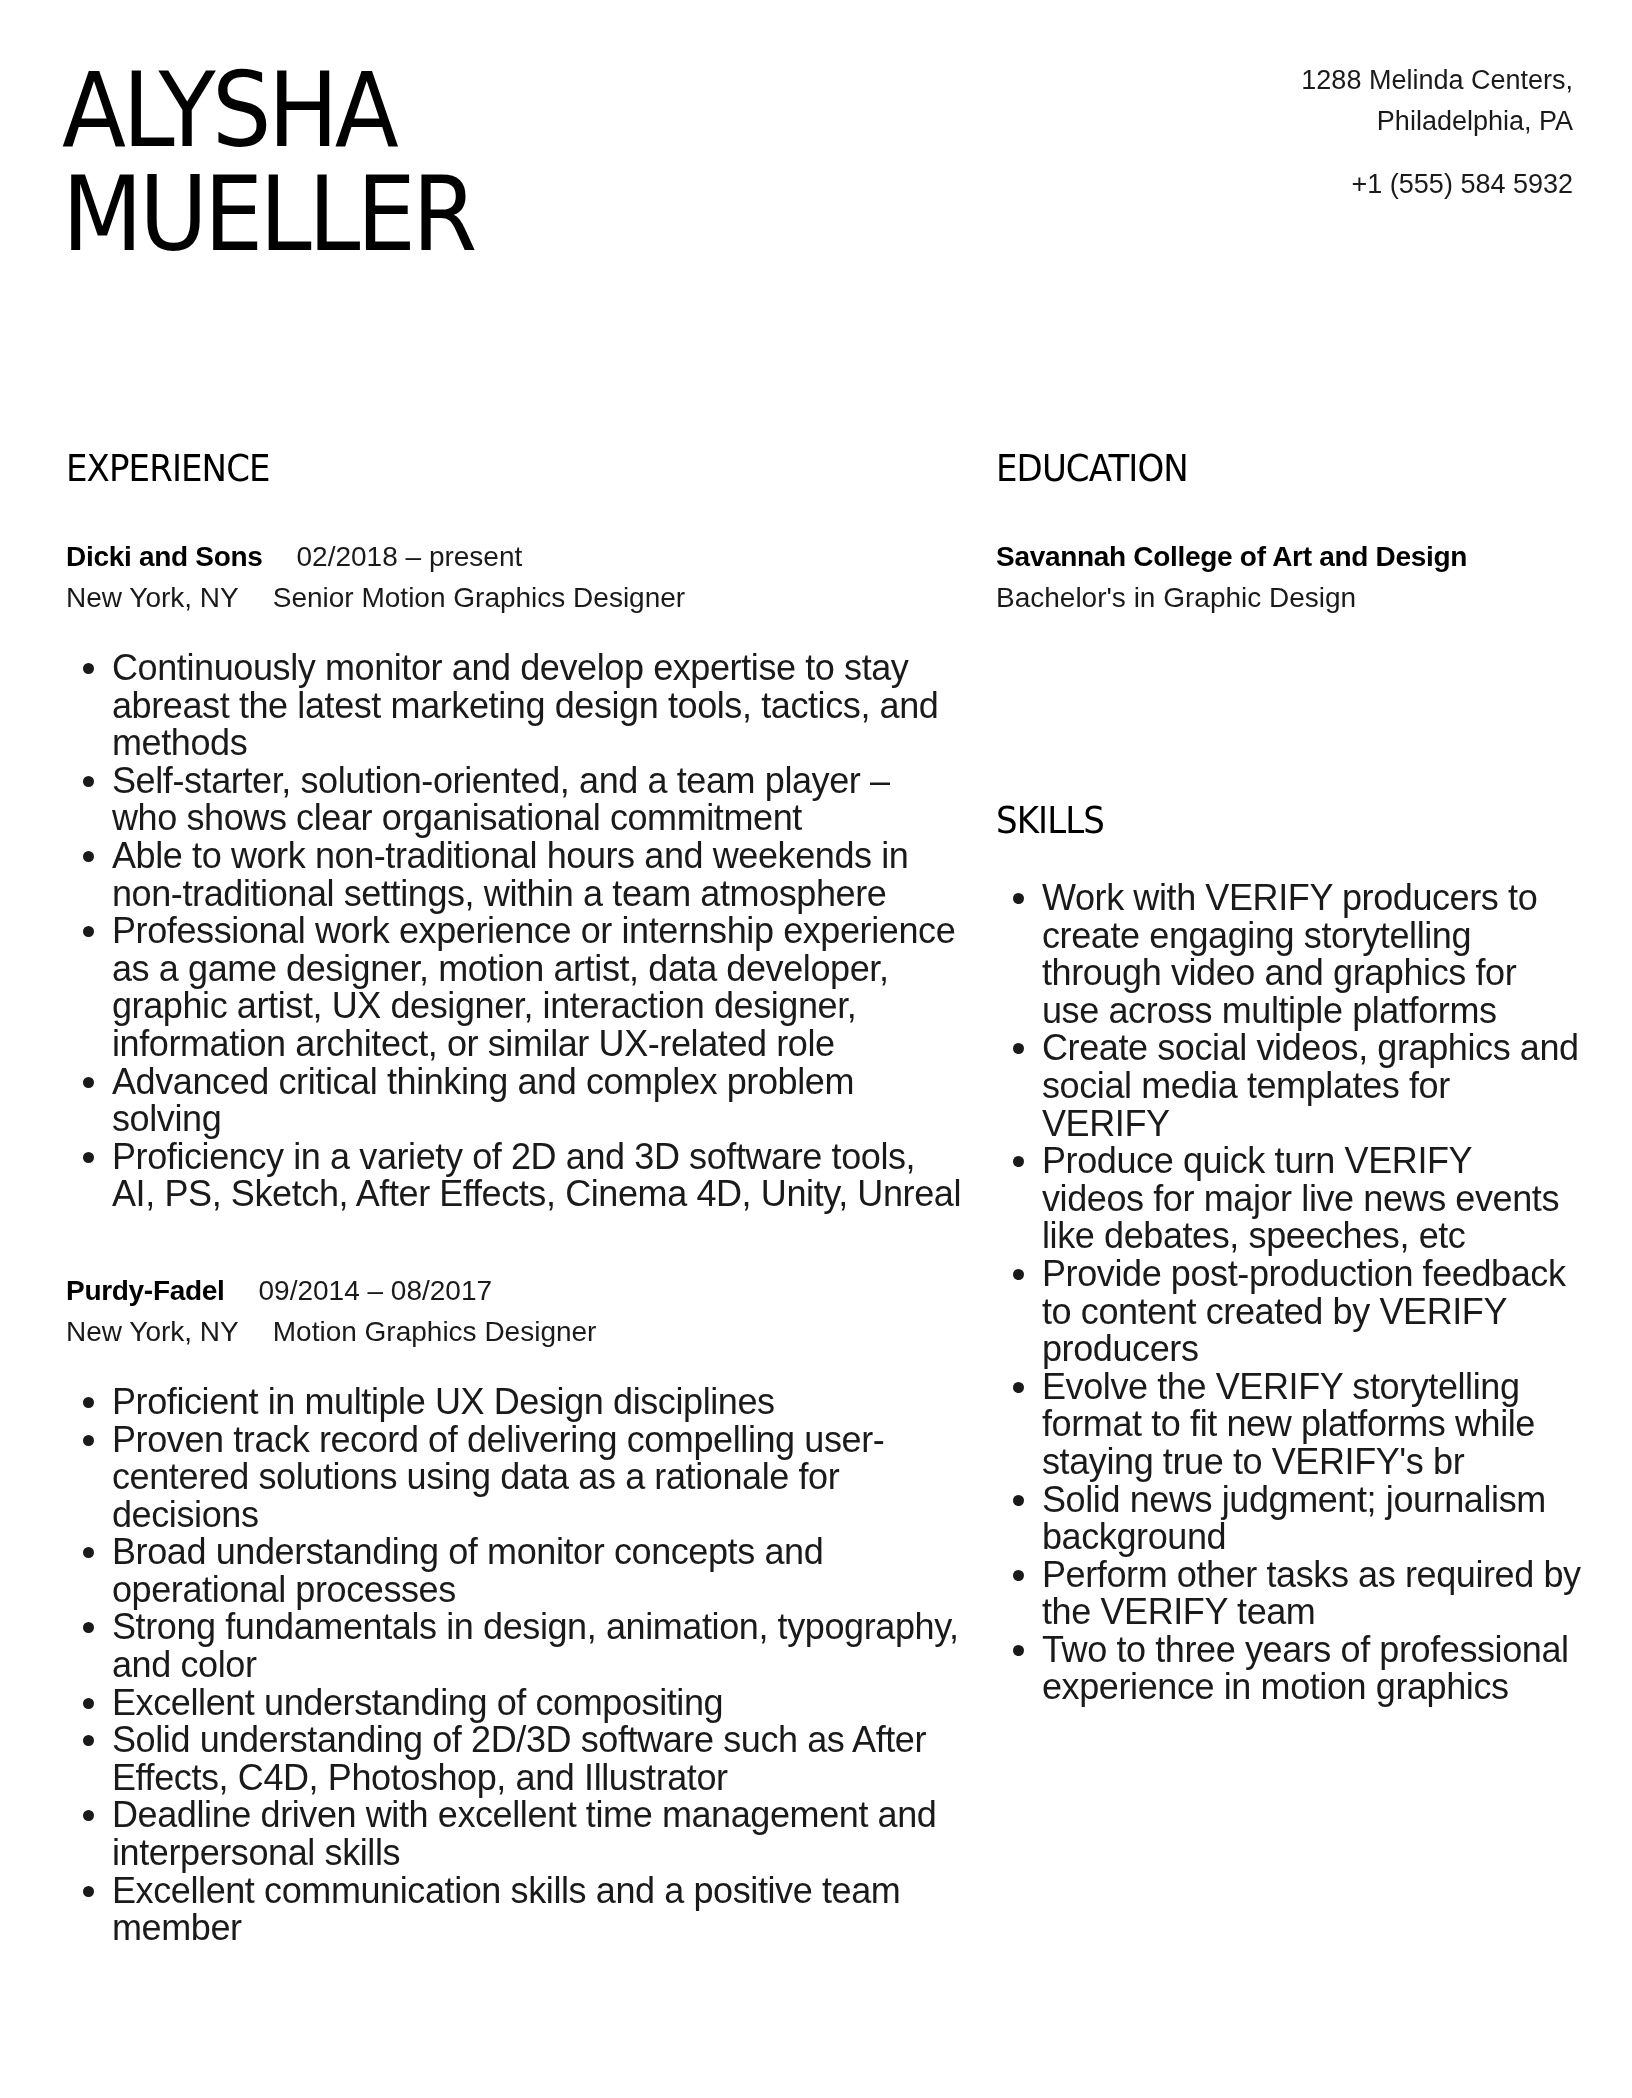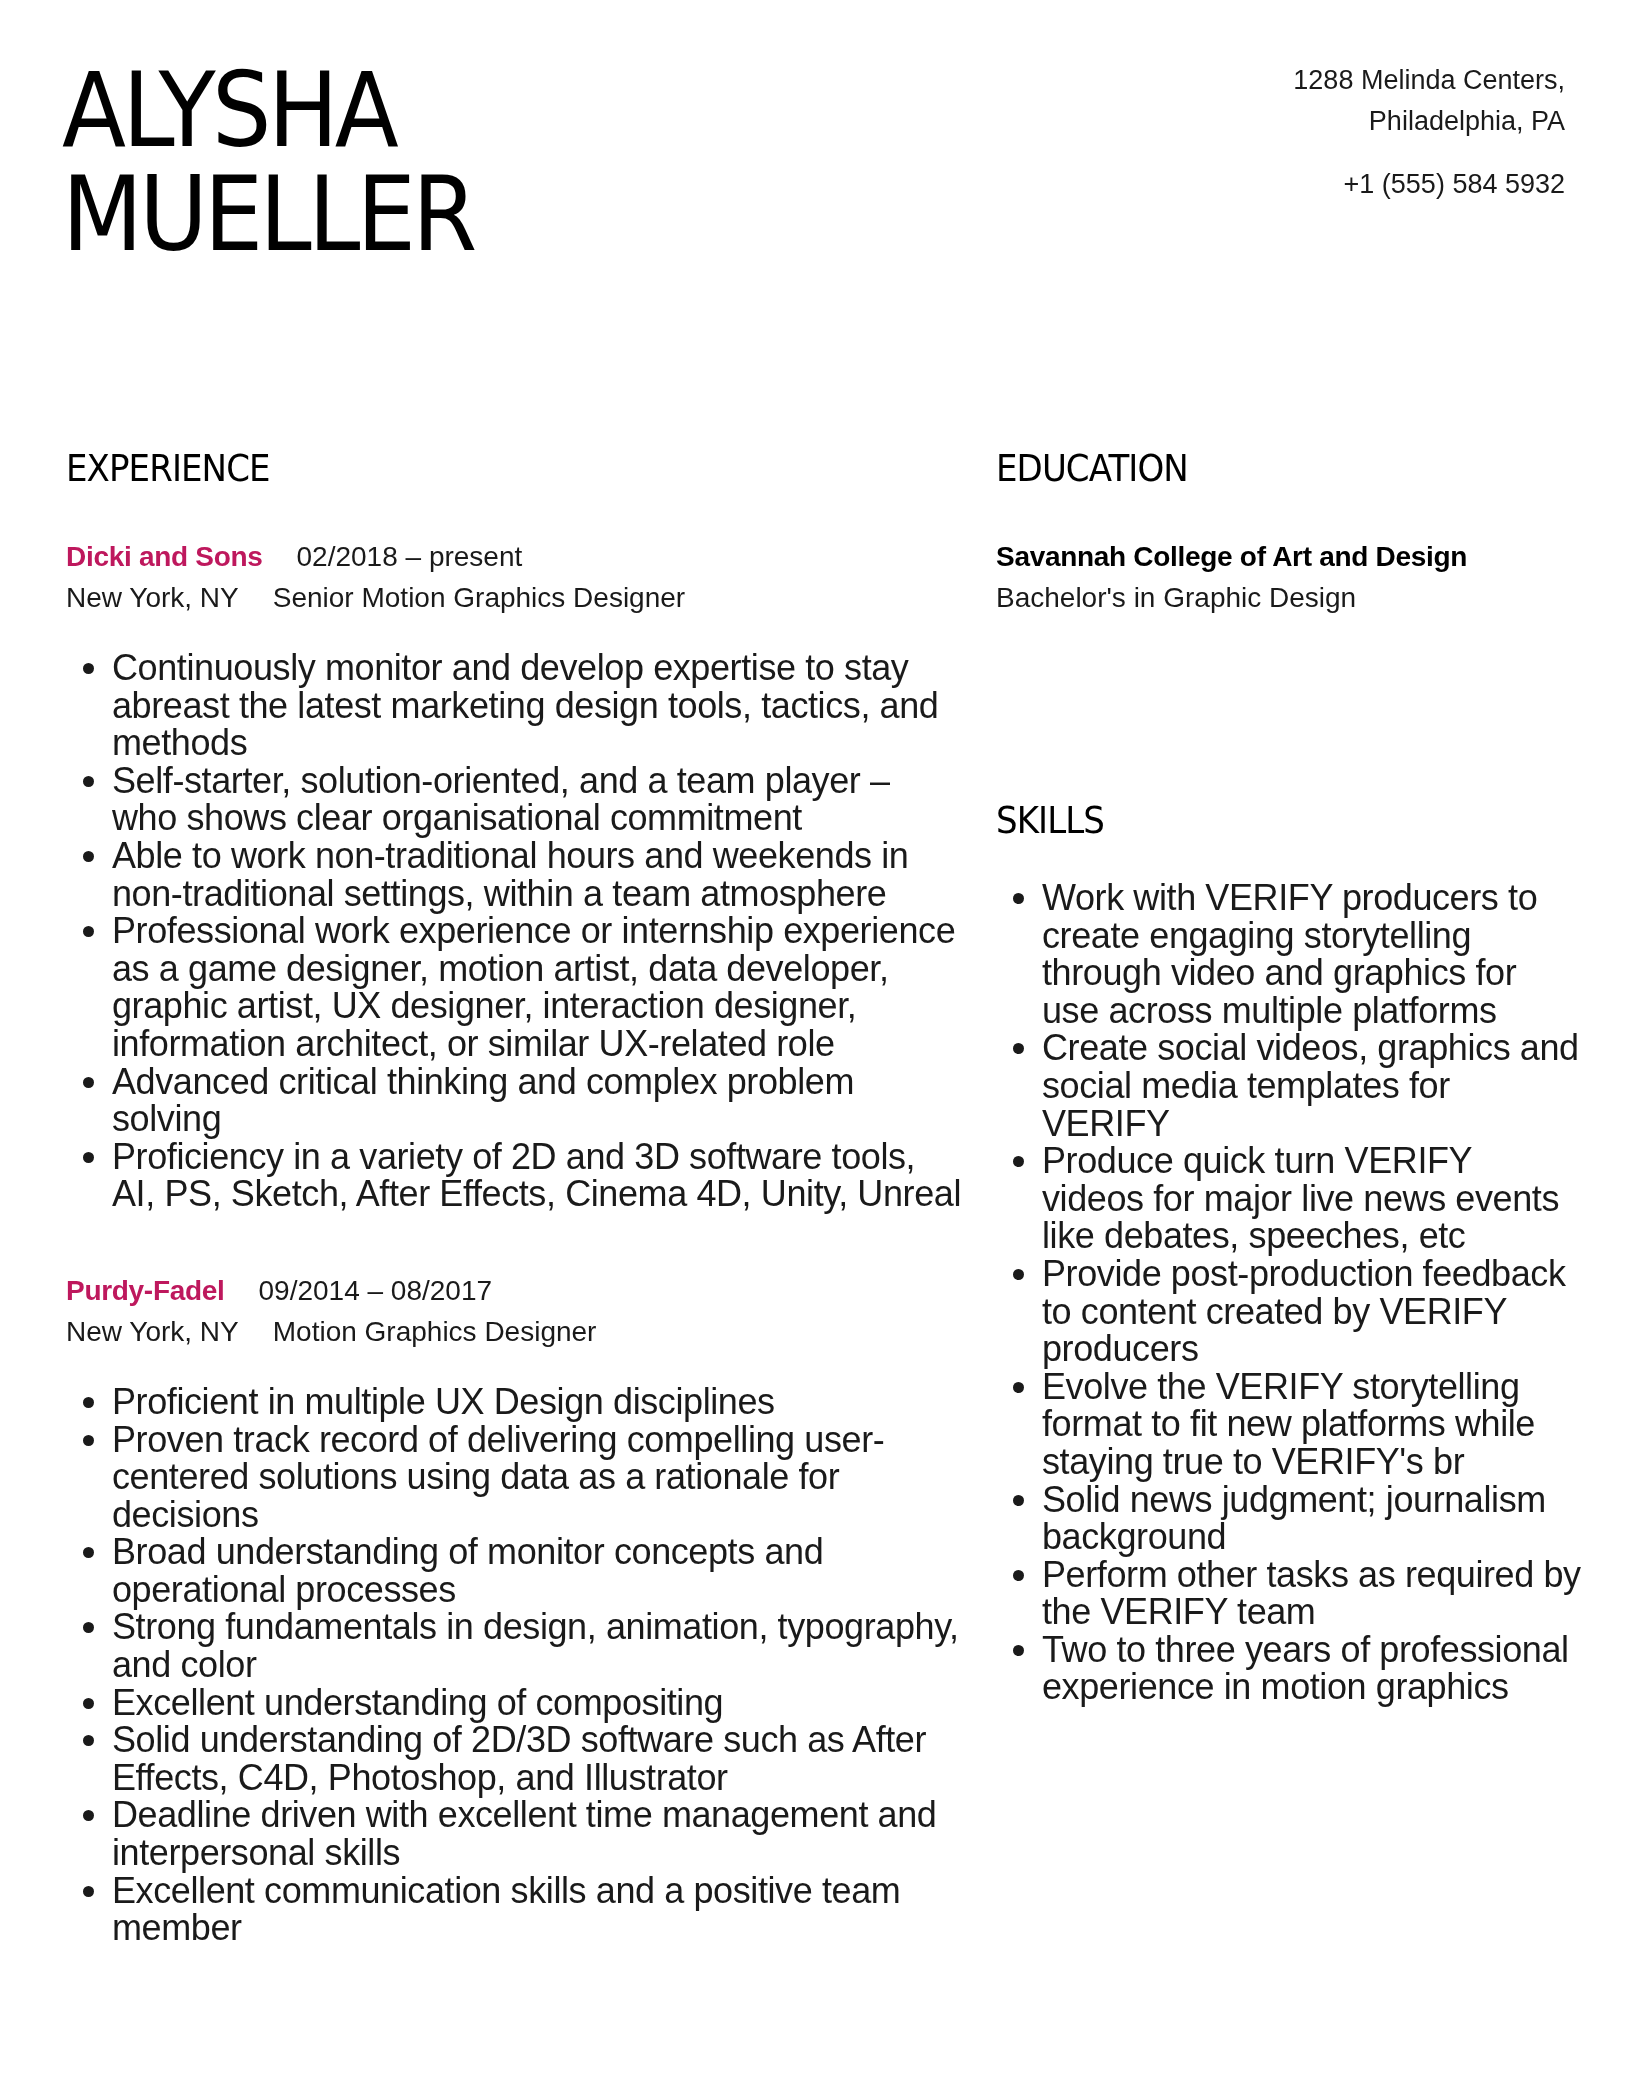--- a/index.html
+++ b/index.html
@@ -10,37 +10,37 @@
   }
   .name {
     position: absolute; left: 62px; top: 58px;
     font-family: "DejaVu Sans", sans-serif;
     font-size: 104px; line-height: 104px; font-weight: normal;
     letter-spacing: -4px; transform: scaleX(0.9); transform-origin: left top;
     margin: 0; color: #000;
   }
   .name span { display: block; }
   .contact {
-    position: absolute; right: 67px; top: 60px; text-align: right;
+    position: absolute; right: 59px; top: 60px; text-align: right;
     font-size: 27px; line-height: 41px; color: #1a1a1a;
   }
   .contact .phone { margin-top: 22px; }
   .col { position: absolute; top: 447px; }
   .col-left { left: 66px; width: 880px; }
   .col-right { left: 996px; width: 580px; }
   .section-title {
     font-family: "DejaVu Sans", sans-serif;
     font-size: 37px; line-height: 44px; font-weight: normal;
     margin: 0; letter-spacing: -1px; color: #000;
     transform: scaleX(0.92); transform-origin: left top;
   }
   .job { margin-top: 46px; }
   .job + .job { margin-top: 58px; }
   .job-head { font-size: 28px; line-height: 40px; white-space: nowrap; }
-  .company { font-weight: bold; color: #be185d; letter-spacing: -0.3px; }
+  .company { font-weight: bold; color: #000000; letter-spacing: -0.3px; }
   .dates { margin-left: 34px; color: #1a1a1a; }
   .job-sub { font-size: 28px; line-height: 42px; white-space: nowrap; color: #1a1a1a; }
   .job-sub .title { margin-left: 34px; text-align: center; }
   ul.bullets {
     margin: 30px 0 0 0; padding: 0 0 0 46px;
     font-size: 36px; line-height: 37.6px; color: #1a1a1a;
     letter-spacing: -0.4px;
   }
   ul.bullets li { margin: 0; padding-left: 0; }
   .col-left ul.bullets { width: 850px; }

